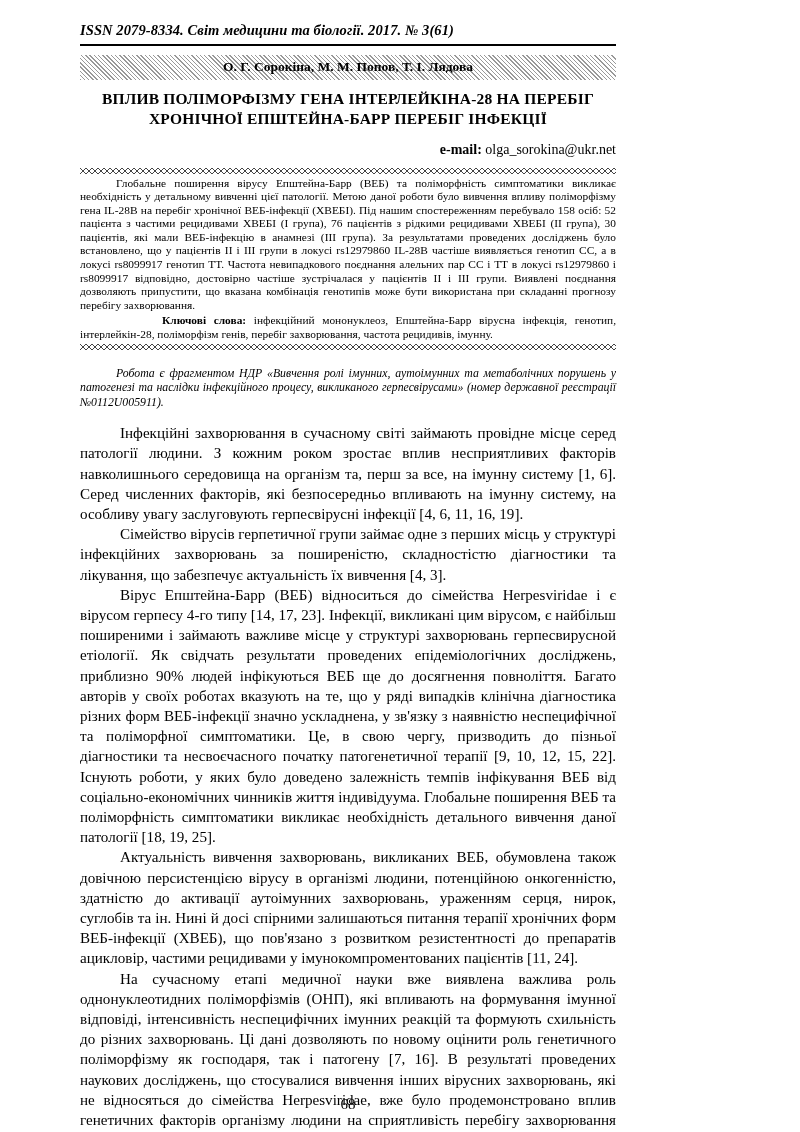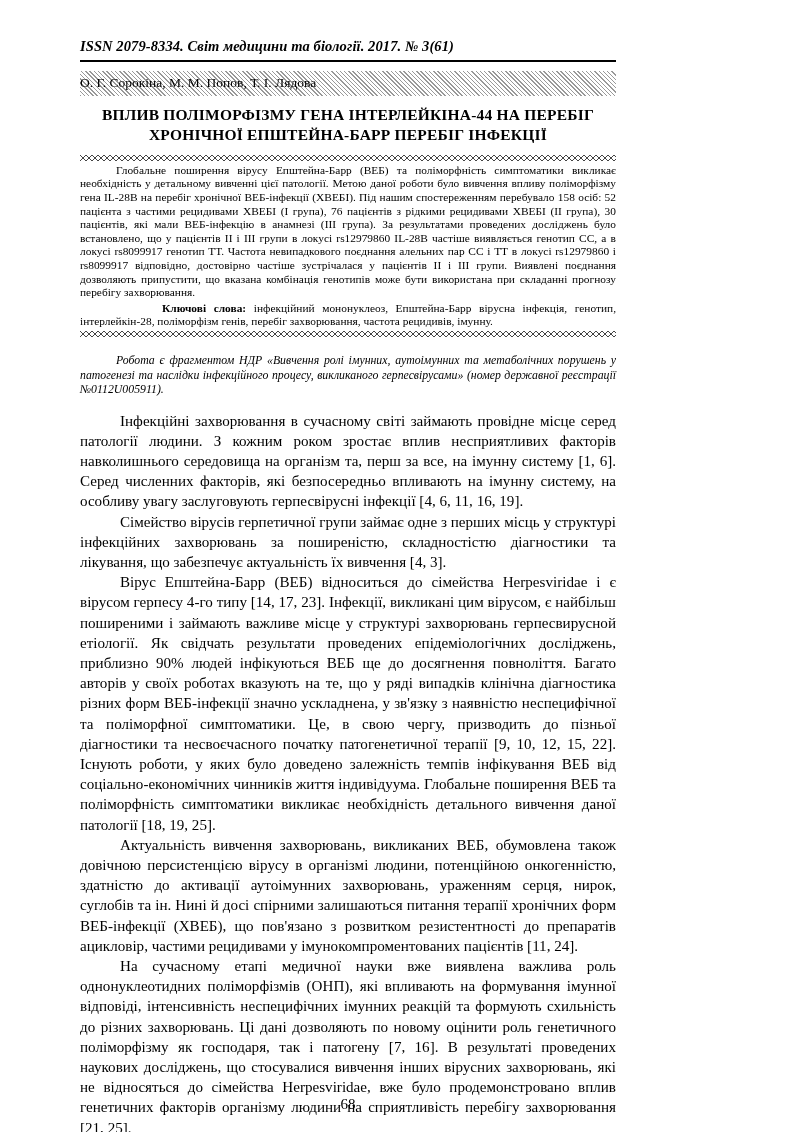--- a/index.html
+++ b/index.html
@@ -14,21 +14,21 @@
     font-family: "Liberation Serif", "DejaVu Serif", serif;
     color: #000000;
     position: relative;
     overflow: hidden;
   }
   .page {
     position: relative;
     width: 696px;
     height: 1132px;
     box-sizing: border-box;
-    padding: 38px 80px 0 80px;
+    padding: 22px 80px 0 80px;
   }
 
   
   .running-head {
     font-style: italic;
     font-weight: bold;
     font-size: 14.5px;
     letter-spacing: 0.1px;
     padding-bottom: 3px;
     white-space: nowrap;
@@ -44,21 +44,22 @@
   .ident-line {
     font-weight: bold;
     font-size: 13.5px;
     line-height: 17px;
     letter-spacing: 0.1px;
   }
 
   
   .authors-band {
     margin-top: 9px;
-    font-weight: normal;
+    text-align: center;
+    font-weight: bold;
     font-size: 13.5px;
     line-height: 17.5px;
     padding: 3px 0 4px 0;
     background-image:
       repeating-linear-gradient(
         45deg,
         rgba(0,0,0,0.40) 0px,
         rgba(0,0,0,0.40) 1px,
         rgba(0,0,0,0.0) 1px,
         rgba(0,0,0,0.0) 3px
@@ -150,24 +151,28 @@
 
   <div class="running-head">ISSN 2079-8334. Світ медицини та біології. 2017. № 3(61)</div>
   <hr class="rule-double">
 
 
   <div class="authors-band">
     <span class="ln">О. Г. Сорокіна, М. М. Попов, Т. І. Лядова</span>
   </div>
 
   <h1 class="article-title">
-    <span class="ln">ВПЛИВ ПОЛІМОРФІЗМУ ГЕНА ІНТЕРЛЕЙКІНА-44 НА ПЕРЕБІГ</span>
+    <span class="ln">ВПЛИВ ПОЛІМОРФІЗМУ ГЕНА ІНТЕРЛЕЙКІНА-28 НА ПЕРЕБІГ</span>
     <span class="ln">ХРОНІЧНОЇ ЕПШТЕЙНА-БАРР ПЕРЕБІГ ІНФЕКЦІЇ</span>
   </h1>
 
+  <div class="email-line">
+    <span class="lbl">e-mail:</span>
+    <span>olga_sorokina@ukr.net</span>
+  </div>
 
   <div class="wave wave-top"></div>
   <div class="abstract">
     <p>Глобальне поширення вірусу Епштейна-Барр (ВЕБ) та поліморфність симптоматики викликає необхідність у детальному вивченні цієї патології. Метою даної роботи було вивчення впливу поліморфізму гена IL-28B на перебіг хронічної ВЕБ-інфекції (ХВЕБІ). Під нашим спостереженням перебувало 158 осіб: 52 пацієнта з частими рецидивами ХВЕБІ (І група), 76 пацієнтів з рідкими рецидивами ХВЕБІ (ІІ група), 30 пацієнтів, які мали ВЕБ-інфекцію в анамнезі (ІІІ група). За результатами проведених досліджень було встановлено, що у пацієнтів ІІ і ІІІ групи в локусі rs12979860 IL-28B частіше виявляється генотип СС, а в локусі rs8099917 генотип ТТ. Частота невипадкового поєднання алельних пар СС і ТТ в локусі rs12979860 і rs8099917 відповідно, достовірно частіше зустрічалася у пацієнтів ІІ і ІІІ групи. Виявлені поєднання дозволяють припустити, що вказана комбінація генотипів може бути використана при складанні прогнозу перебігу захворювання.</p>
     <p><span class="kw-label">Ключові слова:</span><span> інфекційний мононуклеоз, Епштейна-Барр вірусна інфекція, генотип, інтерлейкін-28, поліморфізм генів, перебіг захворювання, частота рецидивів, імунну.</span></p>
   </div>
   <div class="wave wave-bot"></div>
 
   <div class="note">Робота є фрагментом НДР «Вивчення ролі імунних, аутоімунних та метаболічних порушень у патогенезі та наслідки інфекційного процесу, викликаного герпесвірусами» (номер державної реєстрації №0112U005911).</div>
 

